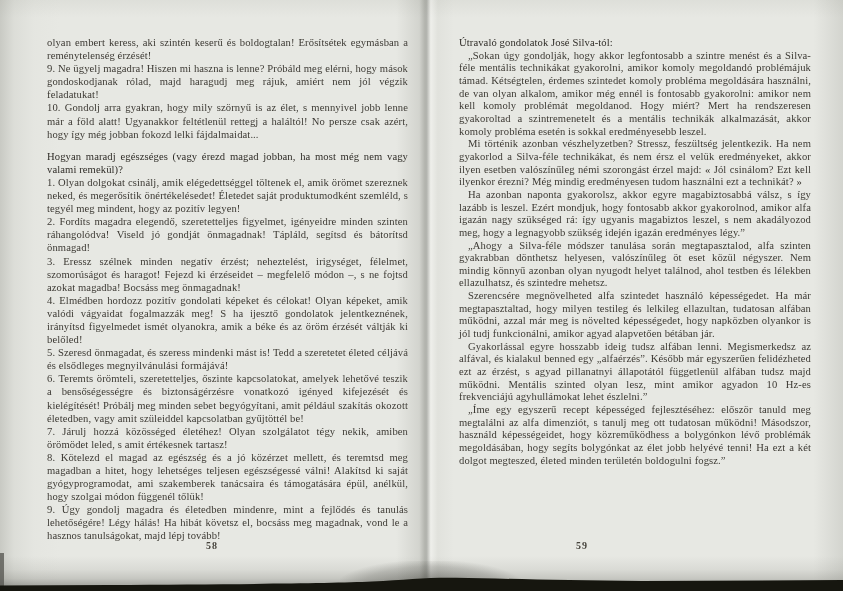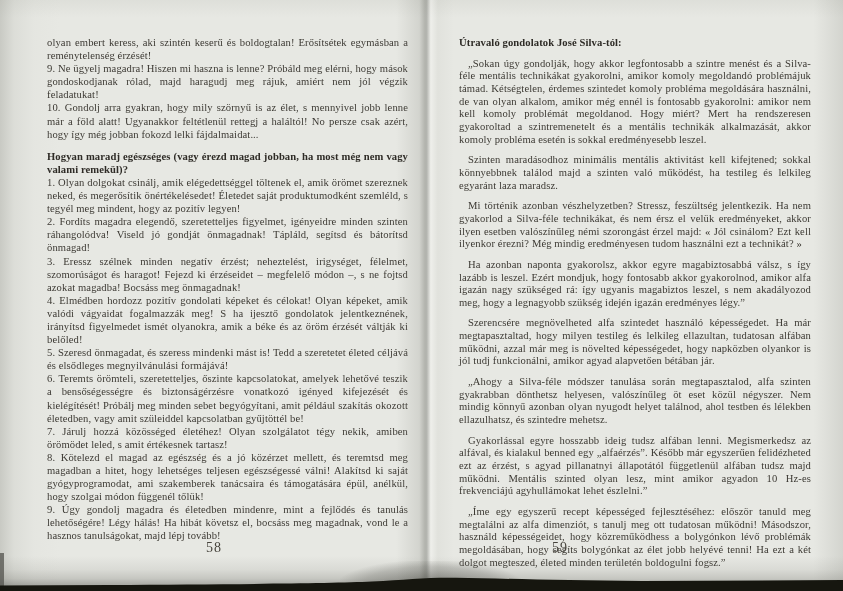--- a/index.html
+++ b/index.html
@@ -51,29 +51,29 @@
   
   .page-col { position:absolute; color:#3c3933; }
   .left-col  { left:47px;  top:36px; width:361px; }
   .right-col { left:459px; top:37px; width:352px; }
   .page-col p {
     margin:0; text-align:justify;
     font-size:10.6px; letter-spacing:.1px;
   }
   .left-col p  { line-height:13.1px; }
   .right-col p { line-height:12.65px; }
-  .heading { font-weight:bold; color:#2e2b26; }
+  .heading { font-weight:normal; color:#2e2b26; }
   .left-col .heading { margin-top:9px; }
-  .right-col .indent { text-indent:9px;margin-top:8px; }
+  .right-col .indent { text-indent:9px; }
   .page-number {
     position:absolute; top:540px;
-    font-size:14px; color:#47443d; letter-spacing:1px;
+    font-size:10px; color:#47443d; letter-spacing:1px;font-weight:bold;
   }
   .pn-left  { left:206px; }
-  .pn-right { left:552px; }
+  .pn-right { left:576px; }
 </style>
 </head>
 <body>
 
 <div class="spread">
 
   <div class="page-col left-col">
     <p>olyan embert keress, aki szintén keserű és boldogtalan! Erősítsétek egymásban a reménytelenség érzését!</p>
     <p>9. Ne ügyelj magadra! Hiszen mi haszna is lenne? Próbáld meg elérni, hogy mások gondoskodjanak rólad, majd haragudj meg rájuk, amiért nem jól végzik feladatukat!</p>
     <p>10. Gondolj arra gyakran, hogy mily szörnyű is az élet, s mennyivel jobb lenne már a föld alatt! Ugyanakkor feltétlenül rettegj a haláltól! No persze csak azért, hogy így még jobban fokozd lelki fájdalmaidat...</p>
@@ -85,25 +85,24 @@
     <p>5. Szeresd önmagadat, és szeress mindenki mást is! Tedd a szeretetet életed céljává és elsődleges megnyilvánulási formájává!</p>
     <p>6. Teremts örömteli, szeretetteljes, őszinte kapcsolatokat, amelyek lehetővé teszik a bensőségességre és biztonságérzésre vonatkozó igényed kifejezését és kielégítését! Próbálj meg minden sebet begyógyítani, amit például szakítás okozott életedben, vagy amit szüleiddel kapcsolatban gyűjtöttél be!</p>
     <p>7. Járulj hozzá közösséged életéhez! Olyan szolgálatot tégy nekik, amiben örömödet leled, s amit értékesnek tartasz!</p>
     <p>8. Kötelezd el magad az egészség és a jó közérzet mellett, és teremtsd meg magadban a hitet, hogy lehetséges teljesen egészségessé válni! Alakítsd ki saját gyógyprogramodat, ami szakemberek tanácsaira és támogatására épül, anélkül, hogy szolgai módon függenél tőlük!</p>
     <p>9. Úgy gondolj magadra és életedben mindenre, mint a fejlődés és tanulás lehetőségére! Légy hálás! Ha hibát követsz el, bocsáss meg magadnak, vond le a hasznos tanulságokat, majd lépj tovább!</p>
   </div>
 
   <div class="page-col right-col">
     <p class="heading">Útravaló gondolatok José Silva-tól:</p>
     <p class="indent">„Sokan úgy gondolják, hogy akkor legfontosabb a szintre menést és a Silva-féle mentális technikákat gyakorolni, amikor komoly megoldandó problémájuk támad. Kétségtelen, érdemes szintedet komoly probléma megoldására használni, de van olyan alkalom, amikor még ennél is fontosabb gyakorolni: amikor nem kell komoly problémát megoldanod. Hogy miért? Mert ha rendszeresen gyakoroltad a szintremenetelt és a mentális technikák alkalmazását, akkor komoly probléma esetén is sokkal eredményesebb leszel.</p>
-    <p class="indent">Szinten maradásodhoz minimális mentális aktivitást kell kifejtened; sokkal könnyebbnek találod majd a szinten való működést, ha testileg és lelkileg egyaránt laza maradsz.</p>
     <p class="indent">Mi történik azonban vészhelyzetben? Stressz, feszültség jelentkezik. Ha nem gyakorlod a Silva-féle technikákat, és nem érsz el velük eredményeket, akkor ilyen esetben valószínűleg némi szorongást érzel majd: « Jól csinálom? Ezt kell ilyenkor érezni? Még mindig eredményesen tudom használni ezt a technikát? »</p>
     <p class="indent">Ha azonban naponta gyakorolsz, akkor egyre magabiztosabbá válsz, s így lazább is leszel. Ezért mondjuk, hogy fontosabb akkor gyakorolnod, amikor alfa igazán nagy szükséged rá: így ugyanis magabiztos leszel, s nem akadályozod meg, hogy a legnagyobb szükség idején igazán eredményes légy.”</p>
+    <p class="indent">„Ahogy a Silva-féle módszer tanulása során megtapasztalod, alfa szinten gyakrabban dönthetsz helyesen, valószínűleg öt eset közül négyszer. Nem mindig könnyű azonban olyan nyugodt helyet találnod, ahol testben és lélekben ellazulhatsz, és szintedre mehetsz.</p>
     <p class="indent">Szerencsére megnövelheted alfa szintedet használó képességedet. Ha már megtapasztaltad, hogy milyen testileg és lelkileg ellazultan, tudatosan alfában működni, azzal már meg is növelted képességedet, hogy napközben olyankor is jól tudj funkcionálni, amikor agyad alapvetően bétában jár.</p>
-    <p class="indent">„Ahogy a Silva-féle módszer tanulása során megtapasztalod, alfa szinten gyakrabban dönthetsz helyesen, valószínűleg öt eset közül négyszer. Nem mindig könnyű azonban olyan nyugodt helyet találnod, ahol testben és lélekben ellazulhatsz, és szintedre mehetsz.</p>
     <p class="indent">Gyakorlással egyre hosszabb ideig tudsz alfában lenni. Megismerkedsz az alfával, és kialakul benned egy „alfaérzés”. Később már egyszerűen felidézheted ezt az érzést, s agyad pillanatnyi állapotától függetlenül alfában tudsz majd működni. Mentális szinted olyan lesz, mint amikor agyadon 10 Hz-es frekvenciájú agyhullámokat lehet észlelni.”</p>
     <p class="indent">„Íme egy egyszerű recept képességed fejlesztéséhez: először tanuld meg megtalálni az alfa dimenziót, s tanulj meg ott tudatosan működni! Másodszor, használd képességeidet, hogy közreműködhess a bolygónkon lévő problémák megoldásában, hogy segíts bolygónkat az élet jobb helyévé tenni! Ha ezt a két dolgot megteszed, életed minden területén boldogulni fogsz.”</p>
   </div>
 
   <div class="page-number pn-left">58</div>
   <div class="page-number pn-right">59</div>
 
   <div class="gutter"></div>
   <div class="edge-shadow"></div>
   <div class="spine-shadow"></div>

